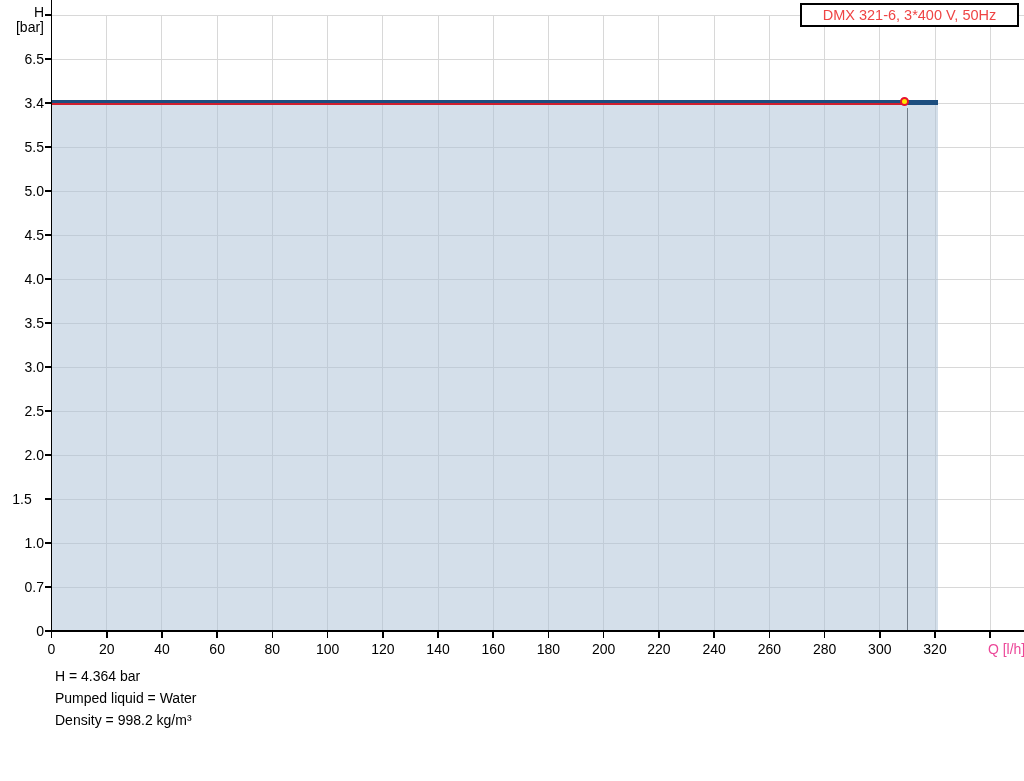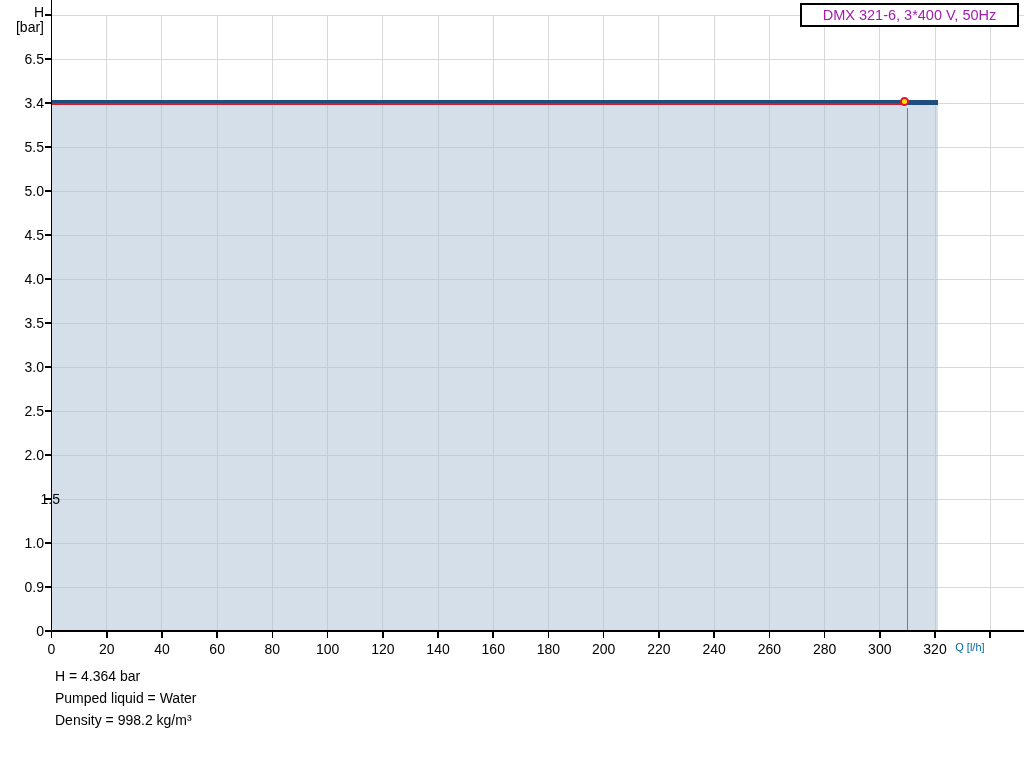--- a/index.html
+++ b/index.html
@@ -39,39 +39,39 @@
     left: 0; top: 5px;
     width: 44px;
     text-align: right;
     font-size: 14px;
     line-height: 15px;
     color: #000;
     white-space: nowrap;
   }
   #x-axis-title {
     position: absolute;
-    font-size: 11px;
-    color: #0369a1;
-    white-space: nowrap;
-    text-align: left;
+    font-size: 14px;
+    color: #ec4899;
+    white-space: nowrap;
+    text-align: right;
     width: 70px;
   }
   #legend-box {
     position: absolute;
     left: 800px;
     top: 3px;
     width: 219px;
     height: 24px;
     background: #ffffff;
     border: 2px solid #000000;
     display: flex;
     align-items: center;
     justify-content: center;
     font-size: 14.5px;
-    color: #a21caf;
+    color: #ef4444;
     white-space: nowrap;
     z-index: 20;
   }
   #info-block {
     position: absolute;
     left: 55px;
     top: 665px;
     font-size: 14px;
     line-height: 22px;
     color: #000;
@@ -117,25 +117,25 @@
       <div class="gridline-v" style="left: 989.74px; top: 15px; height: 616px; background: rgb(216, 216, 216);"></div>
       <div style="position: absolute; left: 51.5px; width: 886.281px; top: 105px; height: 525px; background: rgba(170, 192, 214, 0.5);"></div>
       <div style="position: absolute; left: 906.61px; width: 1.6px; top: 107.968px; height: 522.032px; background: rgb(113, 125, 137);"></div>
       <div style="position: absolute; left: 51.5px; width: 886.281px; top: 100px; height: 5px; background: rgb(29, 78, 127);"></div>
       <div style="position: absolute; left: 51.5px; width: 855.91px; top: 103px; height: 2px; background: rgb(207, 31, 46);"></div>
       <div class="axis-line" style="left: 50.5px; width: 1.6px; top: 0px; height: 632px;"></div>
       <div class="axis-line" style="left: 50.5px; width: 973.5px; top: 630px; height: 1.8px;"></div>
       <div class="tick" style="left: 44.5px; width: 7px; top: 630.2px; height: 1.6px;"></div>
       <div class="tick-label y-label" style="left: 0px; top: 623px;">0</div>
       <div class="tick" style="left: 44.5px; width: 7px; top: 586.2px; height: 1.6px;"></div>
-      <div class="tick-label y-label" style="left: 0px; top: 579px;">0.9</div>
+      <div class="tick-label y-label" style="left: 0px; top: 579px;">0.7</div>
       <div class="tick" style="left: 44.5px; width: 7px; top: 542.2px; height: 1.6px;"></div>
       <div class="tick-label y-label" style="left: 0px; top: 535px;">1.0</div>
       <div class="tick" style="left: 44.5px; width: 7px; top: 498.2px; height: 1.6px;"></div>
-      <div class="tick-label y-label" style="left: 16px; top: 491px;">1.5</div>
+      <div class="tick-label y-label" style="left: 0px; top: 491px; text-align: center;">1.5</div>
       <div class="tick" style="left: 44.5px; width: 7px; top: 454.2px; height: 1.6px;"></div>
       <div class="tick-label y-label" style="left: 0px; top: 447px;">2.0</div>
       <div class="tick" style="left: 44.5px; width: 7px; top: 410.2px; height: 1.6px;"></div>
       <div class="tick-label y-label" style="left: 0px; top: 403px;">2.5</div>
       <div class="tick" style="left: 44.5px; width: 7px; top: 366.2px; height: 1.6px;"></div>
       <div class="tick-label y-label" style="left: 0px; top: 359px;">3.0</div>
       <div class="tick" style="left: 44.5px; width: 7px; top: 322.2px; height: 1.6px;"></div>
       <div class="tick-label y-label" style="left: 0px; top: 315px;">3.5</div>
       <div class="tick" style="left: 44.5px; width: 7px; top: 278.2px; height: 1.6px;"></div>
       <div class="tick-label y-label" style="left: 0px; top: 271px;">4.0</div>

